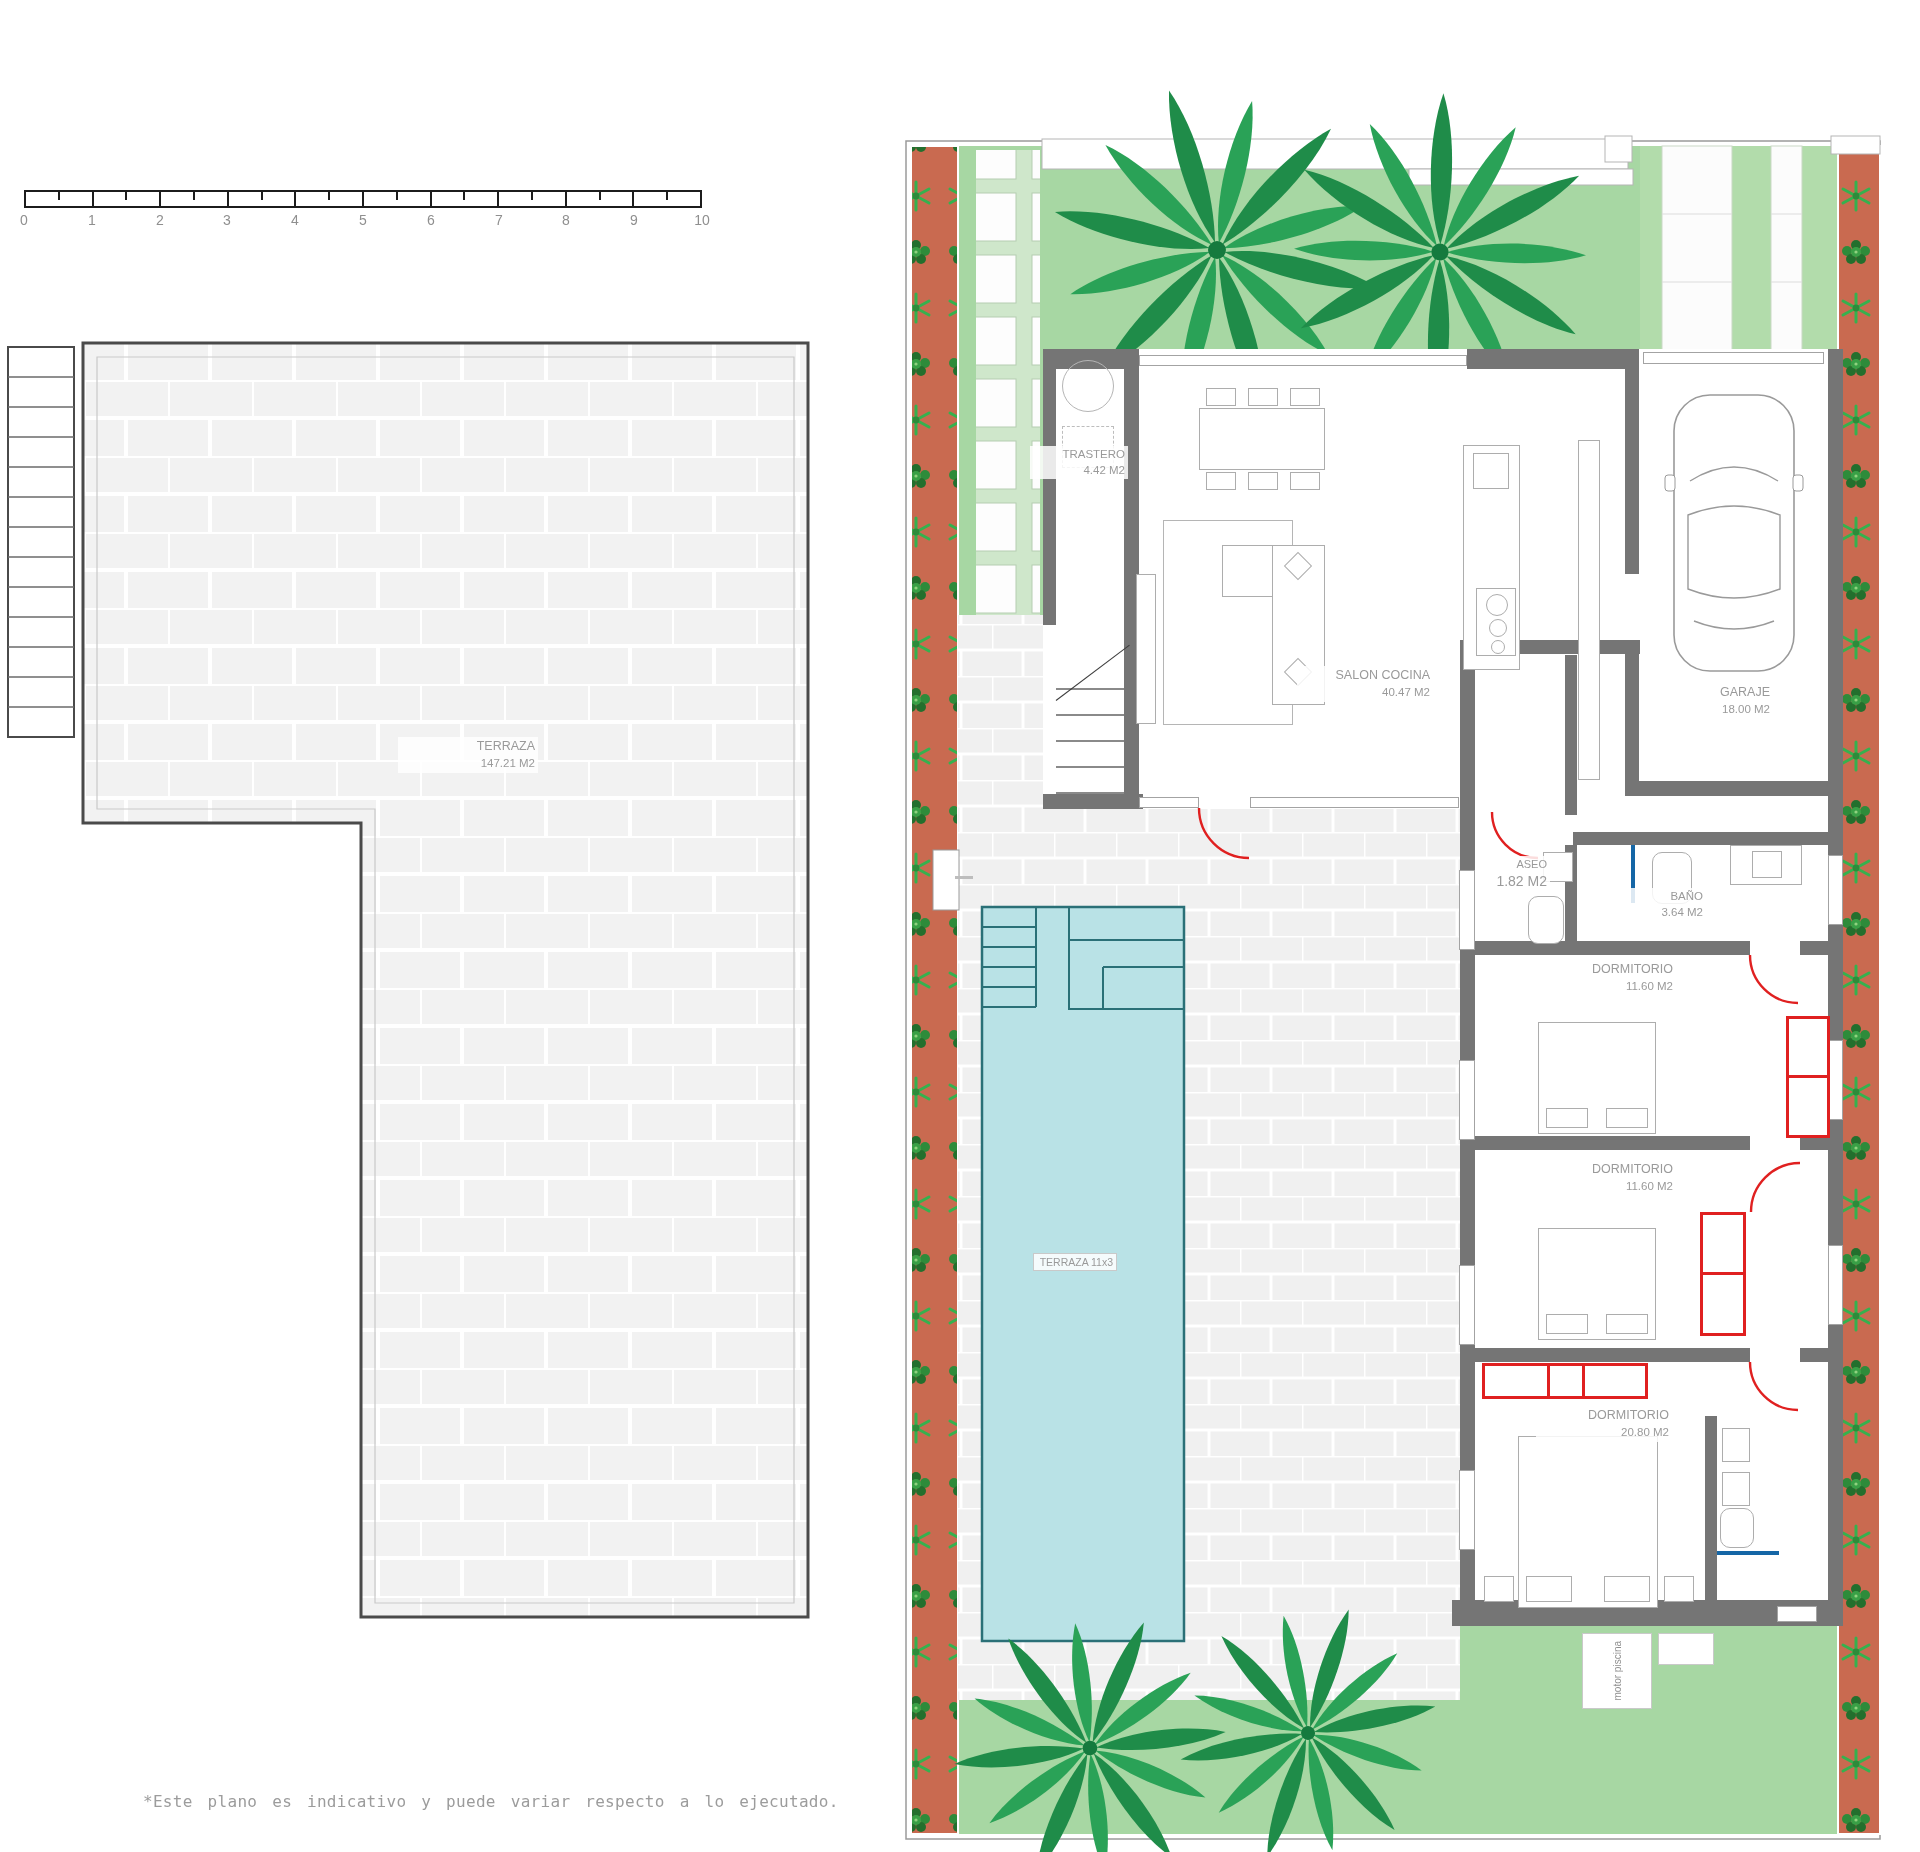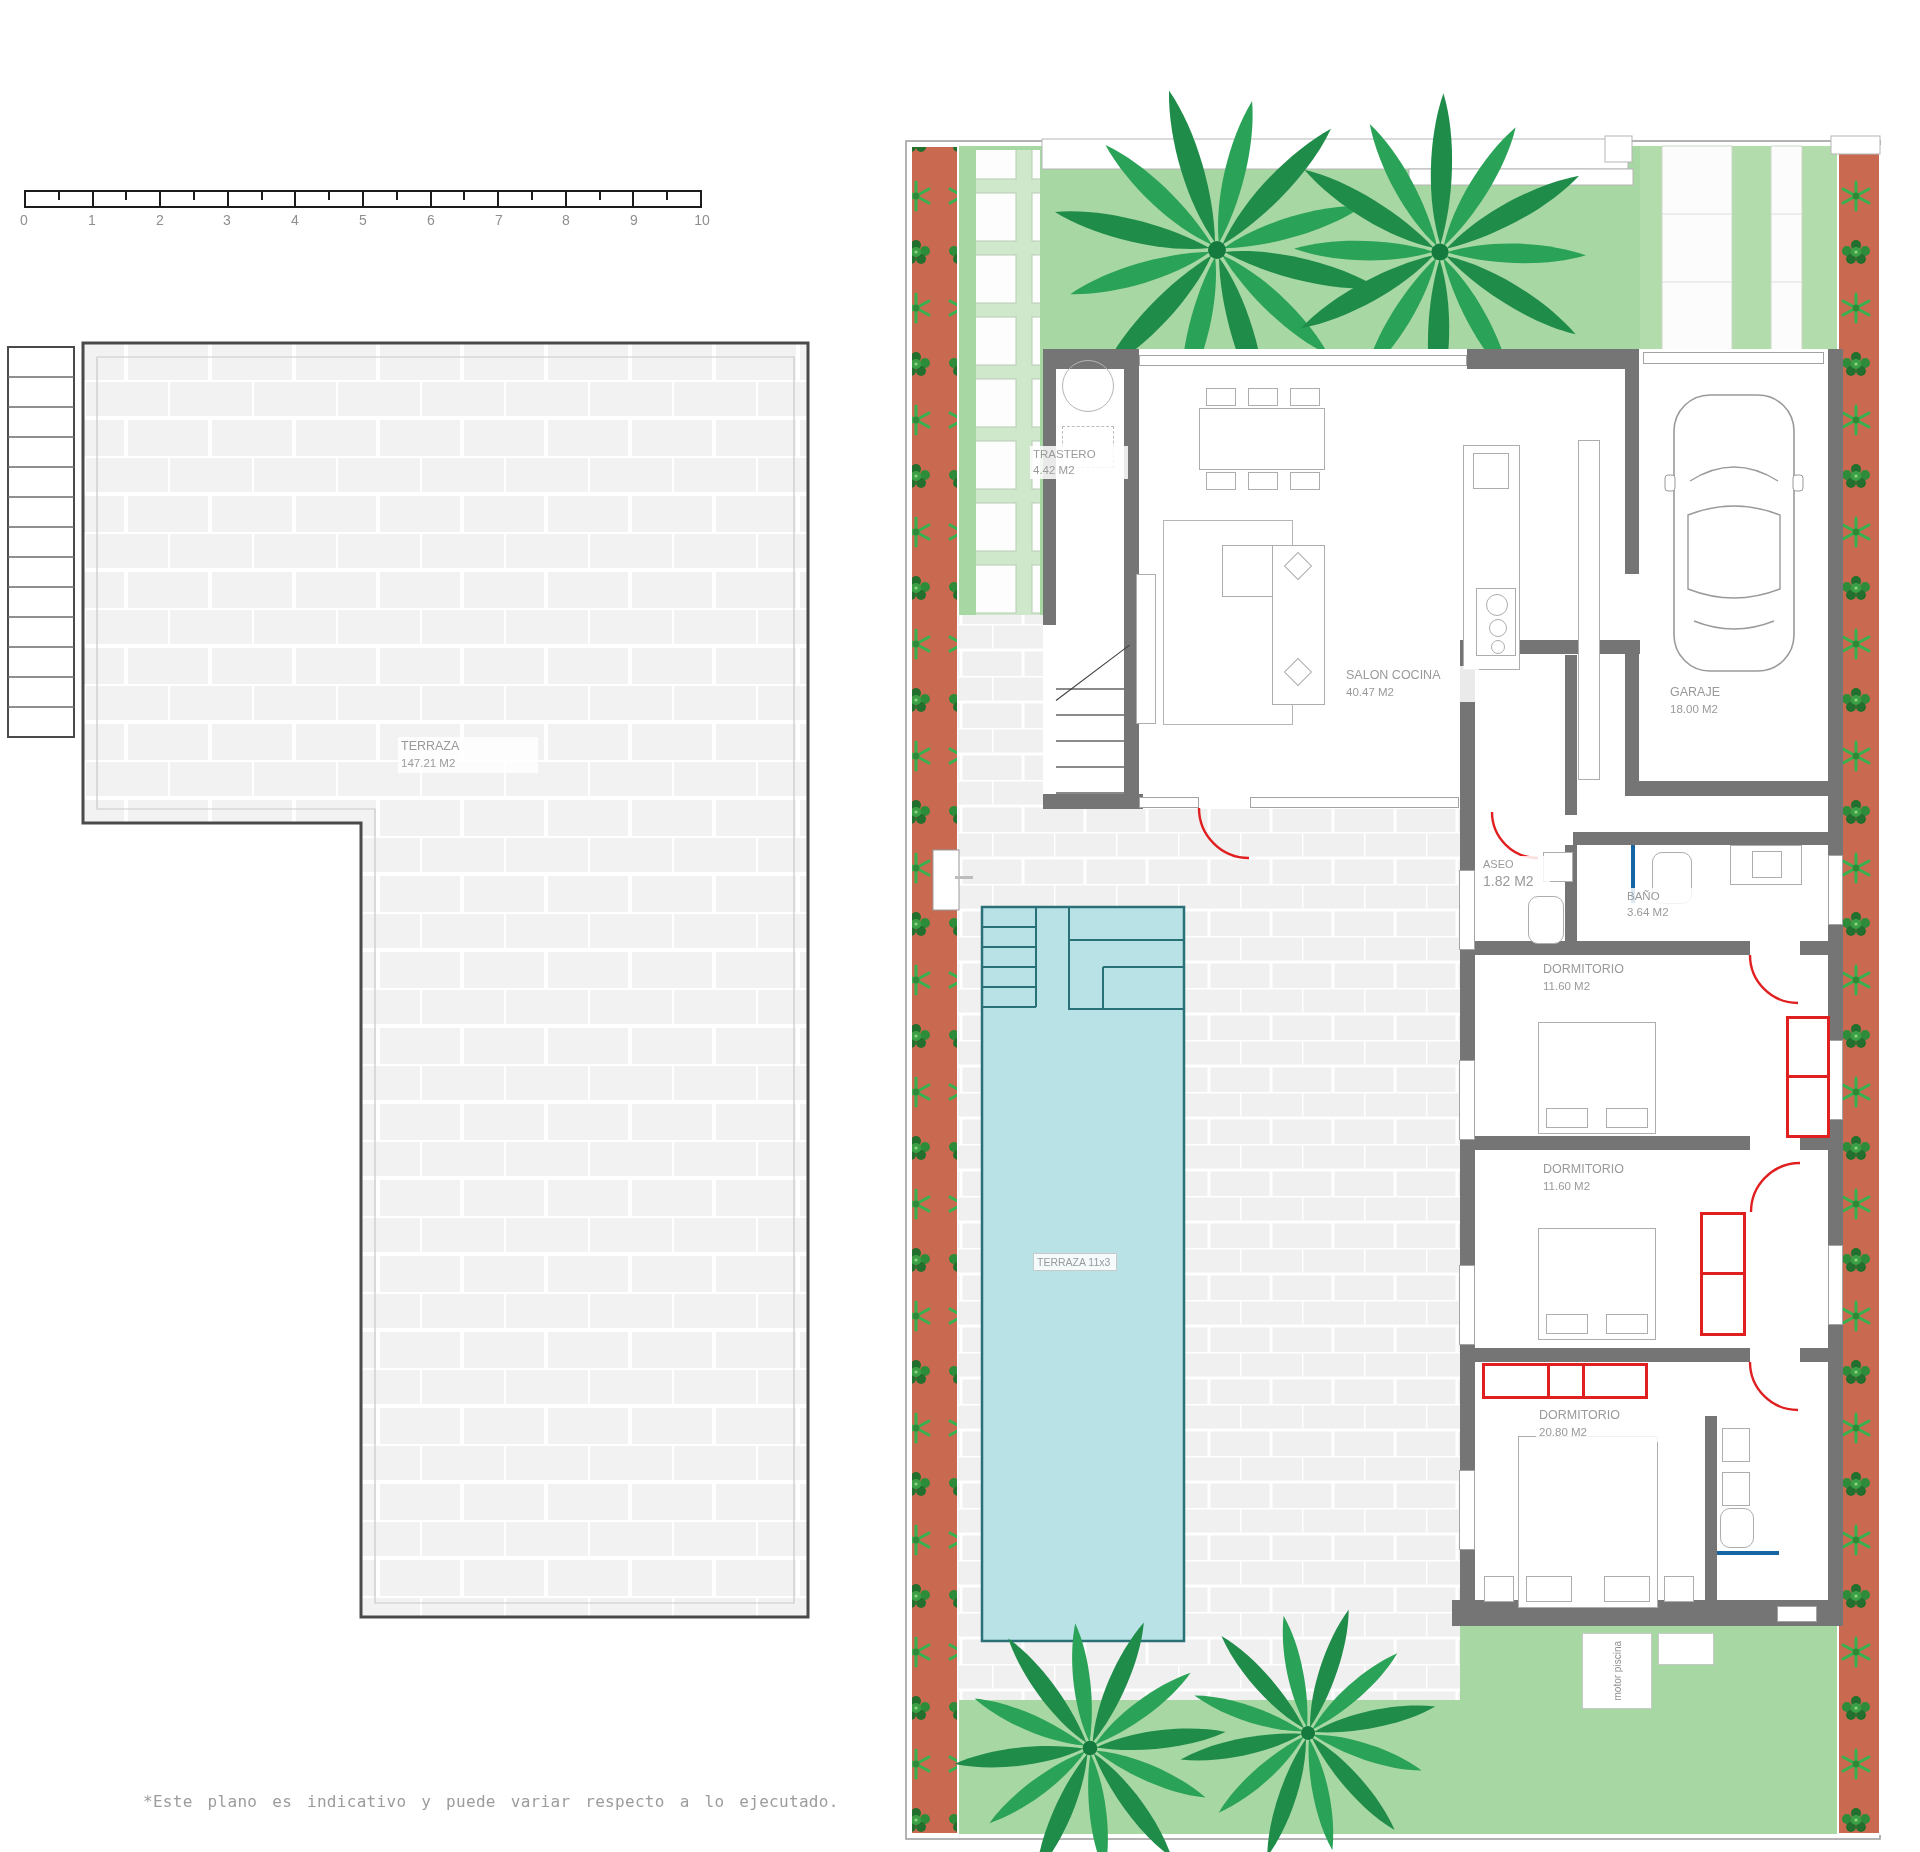--- a/index.html
+++ b/index.html
@@ -11,21 +11,21 @@
   .wall{position:absolute;background:var(--wall-grey,#757575);z-index:2;}
   .roombg{position:absolute;background:#ffffff;z-index:1;}
   .win{position:absolute;background:#ffffff;border:1px solid #a3a3a3;z-index:3;box-sizing:border-box;}
   .furn{position:absolute;background:#ffffff;border:1px solid #adadad;z-index:2;box-sizing:border-box;}
   .outline{position:absolute;background:transparent;border:1px solid #b5b5b5;z-index:2;box-sizing:border-box;}
   .round{border-radius:10px;}
   .circle{border-radius:50%;}
   .red{position:absolute;background:#fff;border:3px solid var(--accent-red,#e02020);z-index:3;box-sizing:border-box;}
   .redline{position:absolute;background:var(--accent-red,#e02020);z-index:4;}
   .blue{position:absolute;background:var(--accent-blue,#1566a6);z-index:4;}
-  .lbl{position:absolute;z-index:5;text-align:left;color:var(--label-grey,#9a9a9a);
+  .lbl{position:absolute;z-index:5;text-align:right;color:var(--label-grey,#9a9a9a);
        font-size:12.5px;line-height:1.35;background:rgba(255,255,255,.85);padding:1px 3px;}
   .lbl small{font-size:11.5px;margin-top:32px;}
   .chip{border:1px solid #c9c9c9;}
   
   .ruler{position:absolute;left:24px;top:190px;width:678px;height:18px;border:2px solid #1c1c1c;
          display:flex;z-index:5;background:#fff;box-sizing:border-box;}
   .rcell{flex:1;border-right:2px solid #1c1c1c;position:relative;}
   .rcell:last-child{border-right:none;}
   .rtick{position:absolute;left:50%;top:0;width:2px;height:8px;background:#1c1c1c;transform:translateX(-50%);}
   .rnum{position:absolute;top:212px;transform:translateX(-50%);font-size:14px;color:#8f8f8f;z-index:5;}
@@ -287,21 +287,21 @@
   </svg>
 
   <div class="lbl" style="left:398px;top:737px;width:134px">
     <div>TERRAZA</div>
     <small>147.21 M2</small>
   </div>
   <div class="lbl" style="left:1030px;top:446px;width:92px;font-size:11.5px">
     <div>TRASTERO</div>
     <small>4.42 M2</small>
   </div>
-  <div class="lbl" style="left:1343px;top:666px;width:130px">
+  <div class="lbl" style="left:1297px;top:666px;width:130px">
     <div>SALON COCINA</div>
     <small>40.47 M2</small>
   </div>
   <div class="lbl" style="left:1667px;top:683px;width:100px">
     <div>GARAJE</div>
     <small>18.00 M2</small>
   </div>
   <div class="lbl" style="left:1480px;top:856px;width:64px;font-size:11px">
     <div>ASEO</div>
     <small style="font-size:14px">1.82 M2</small>

